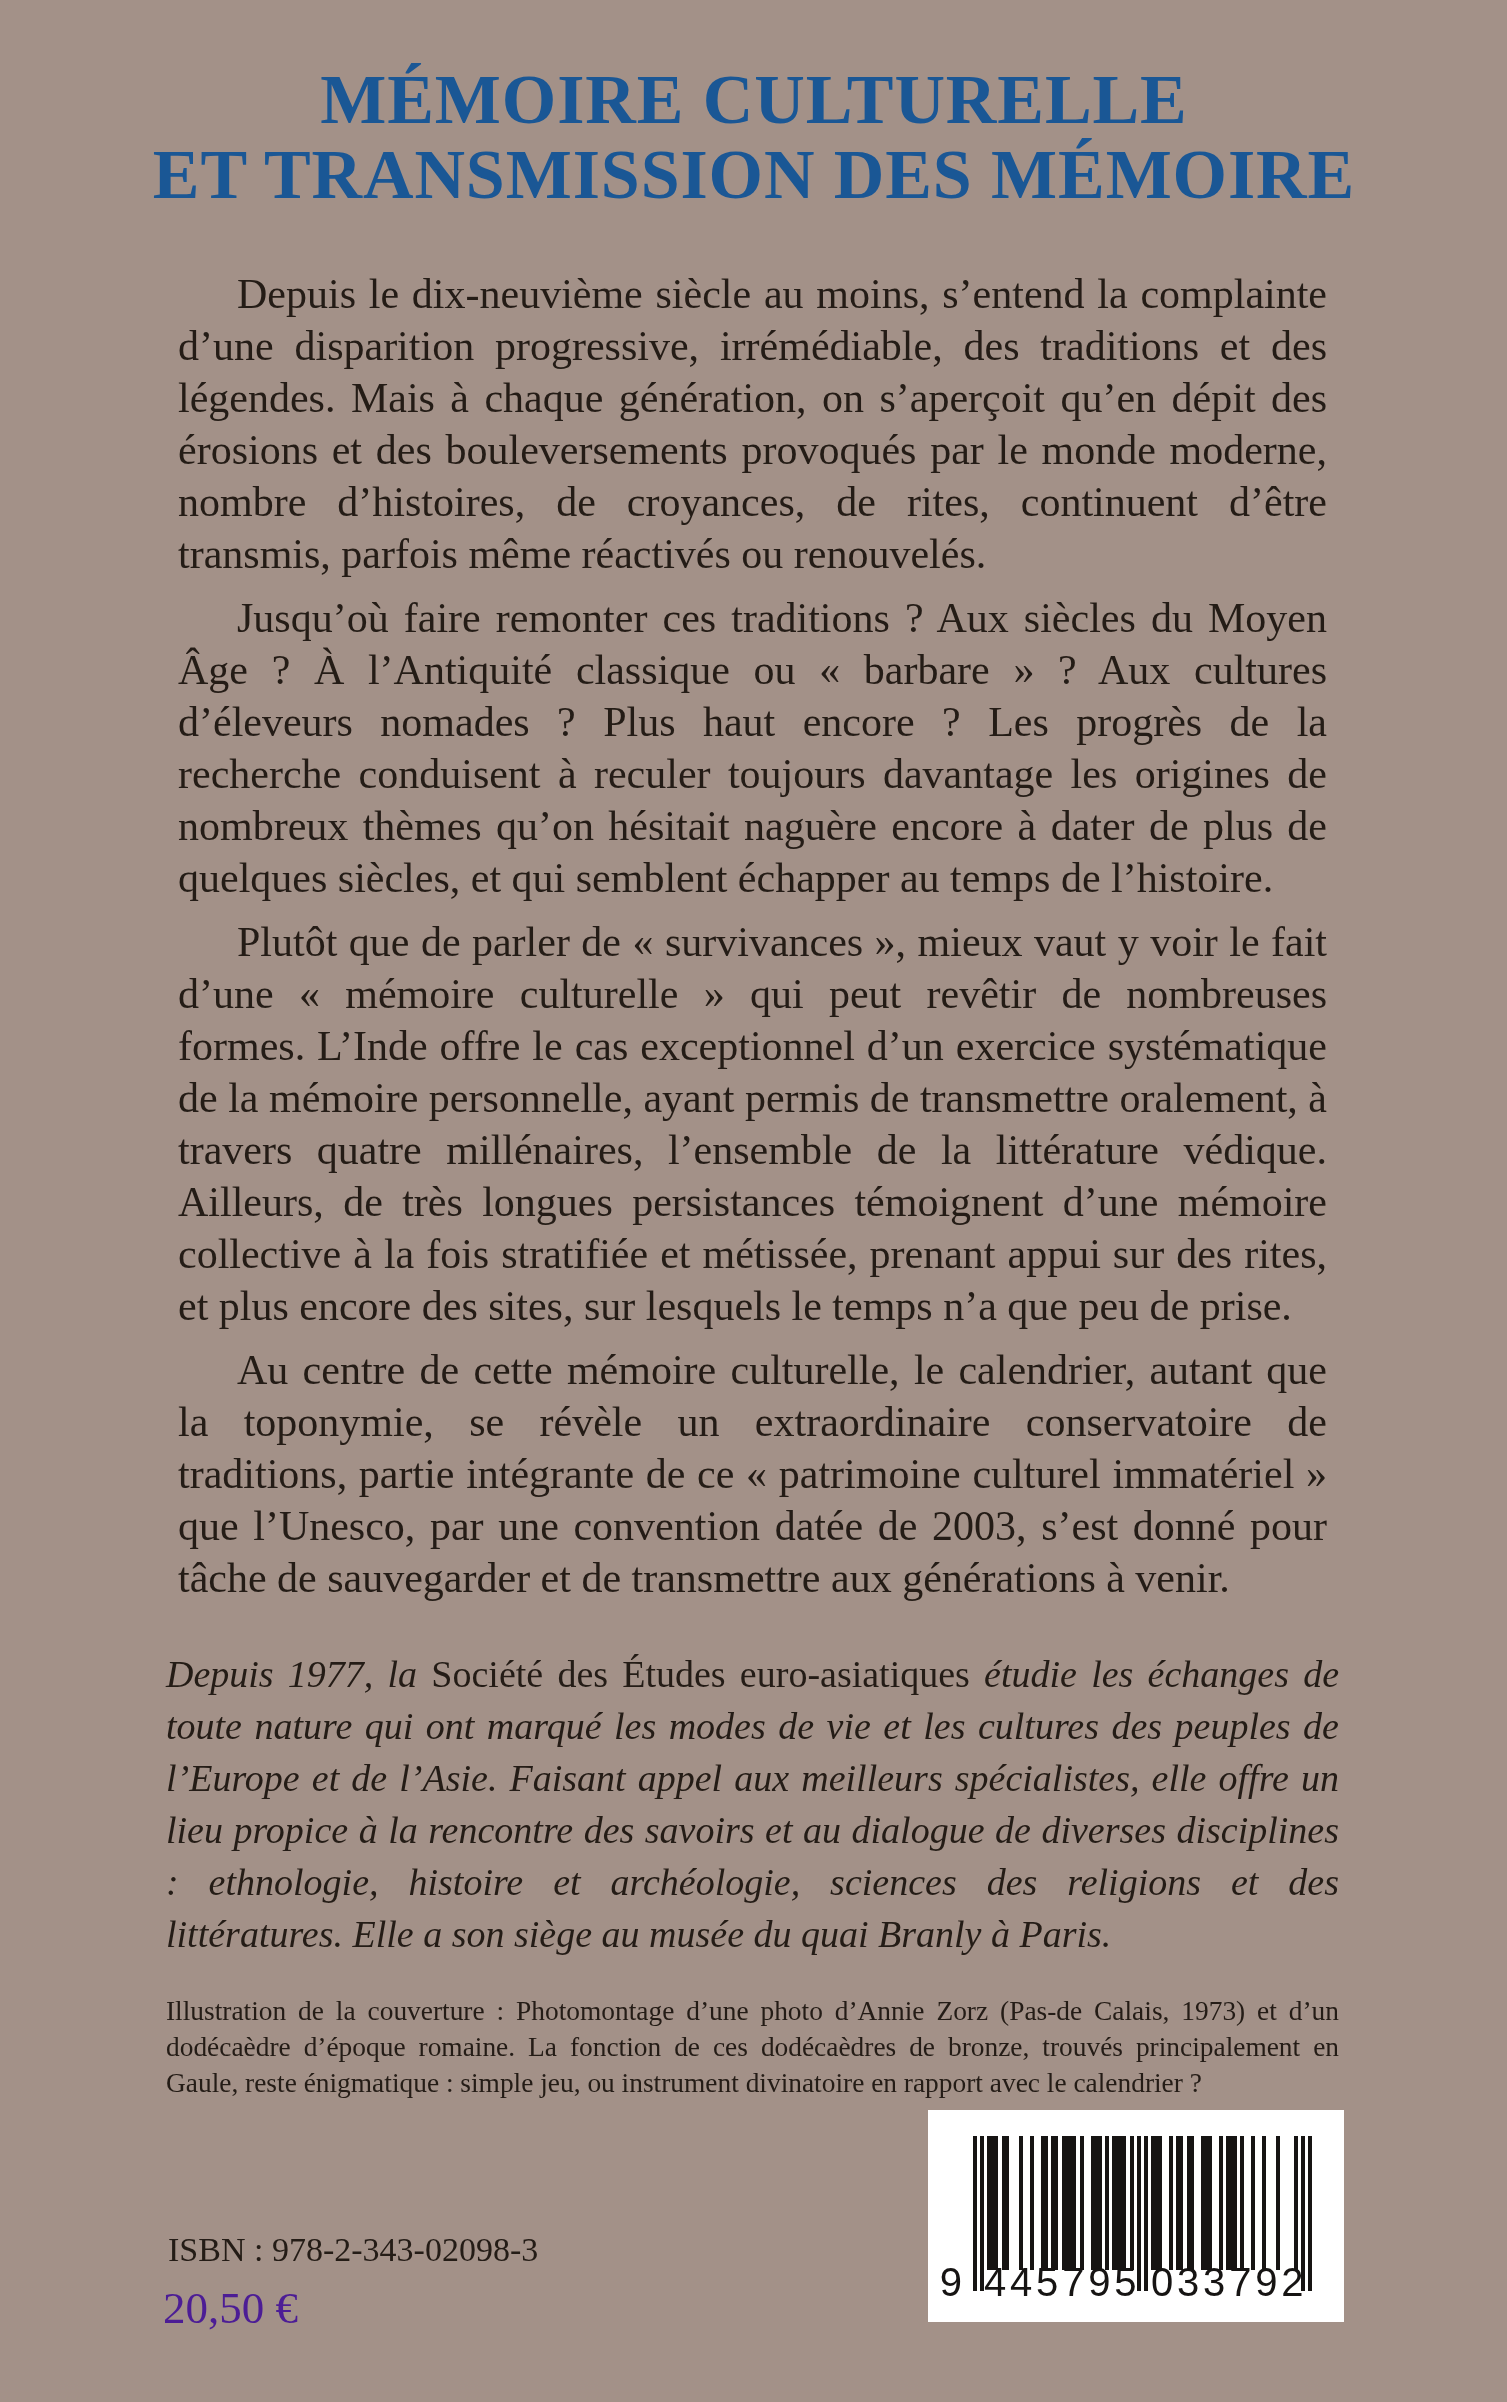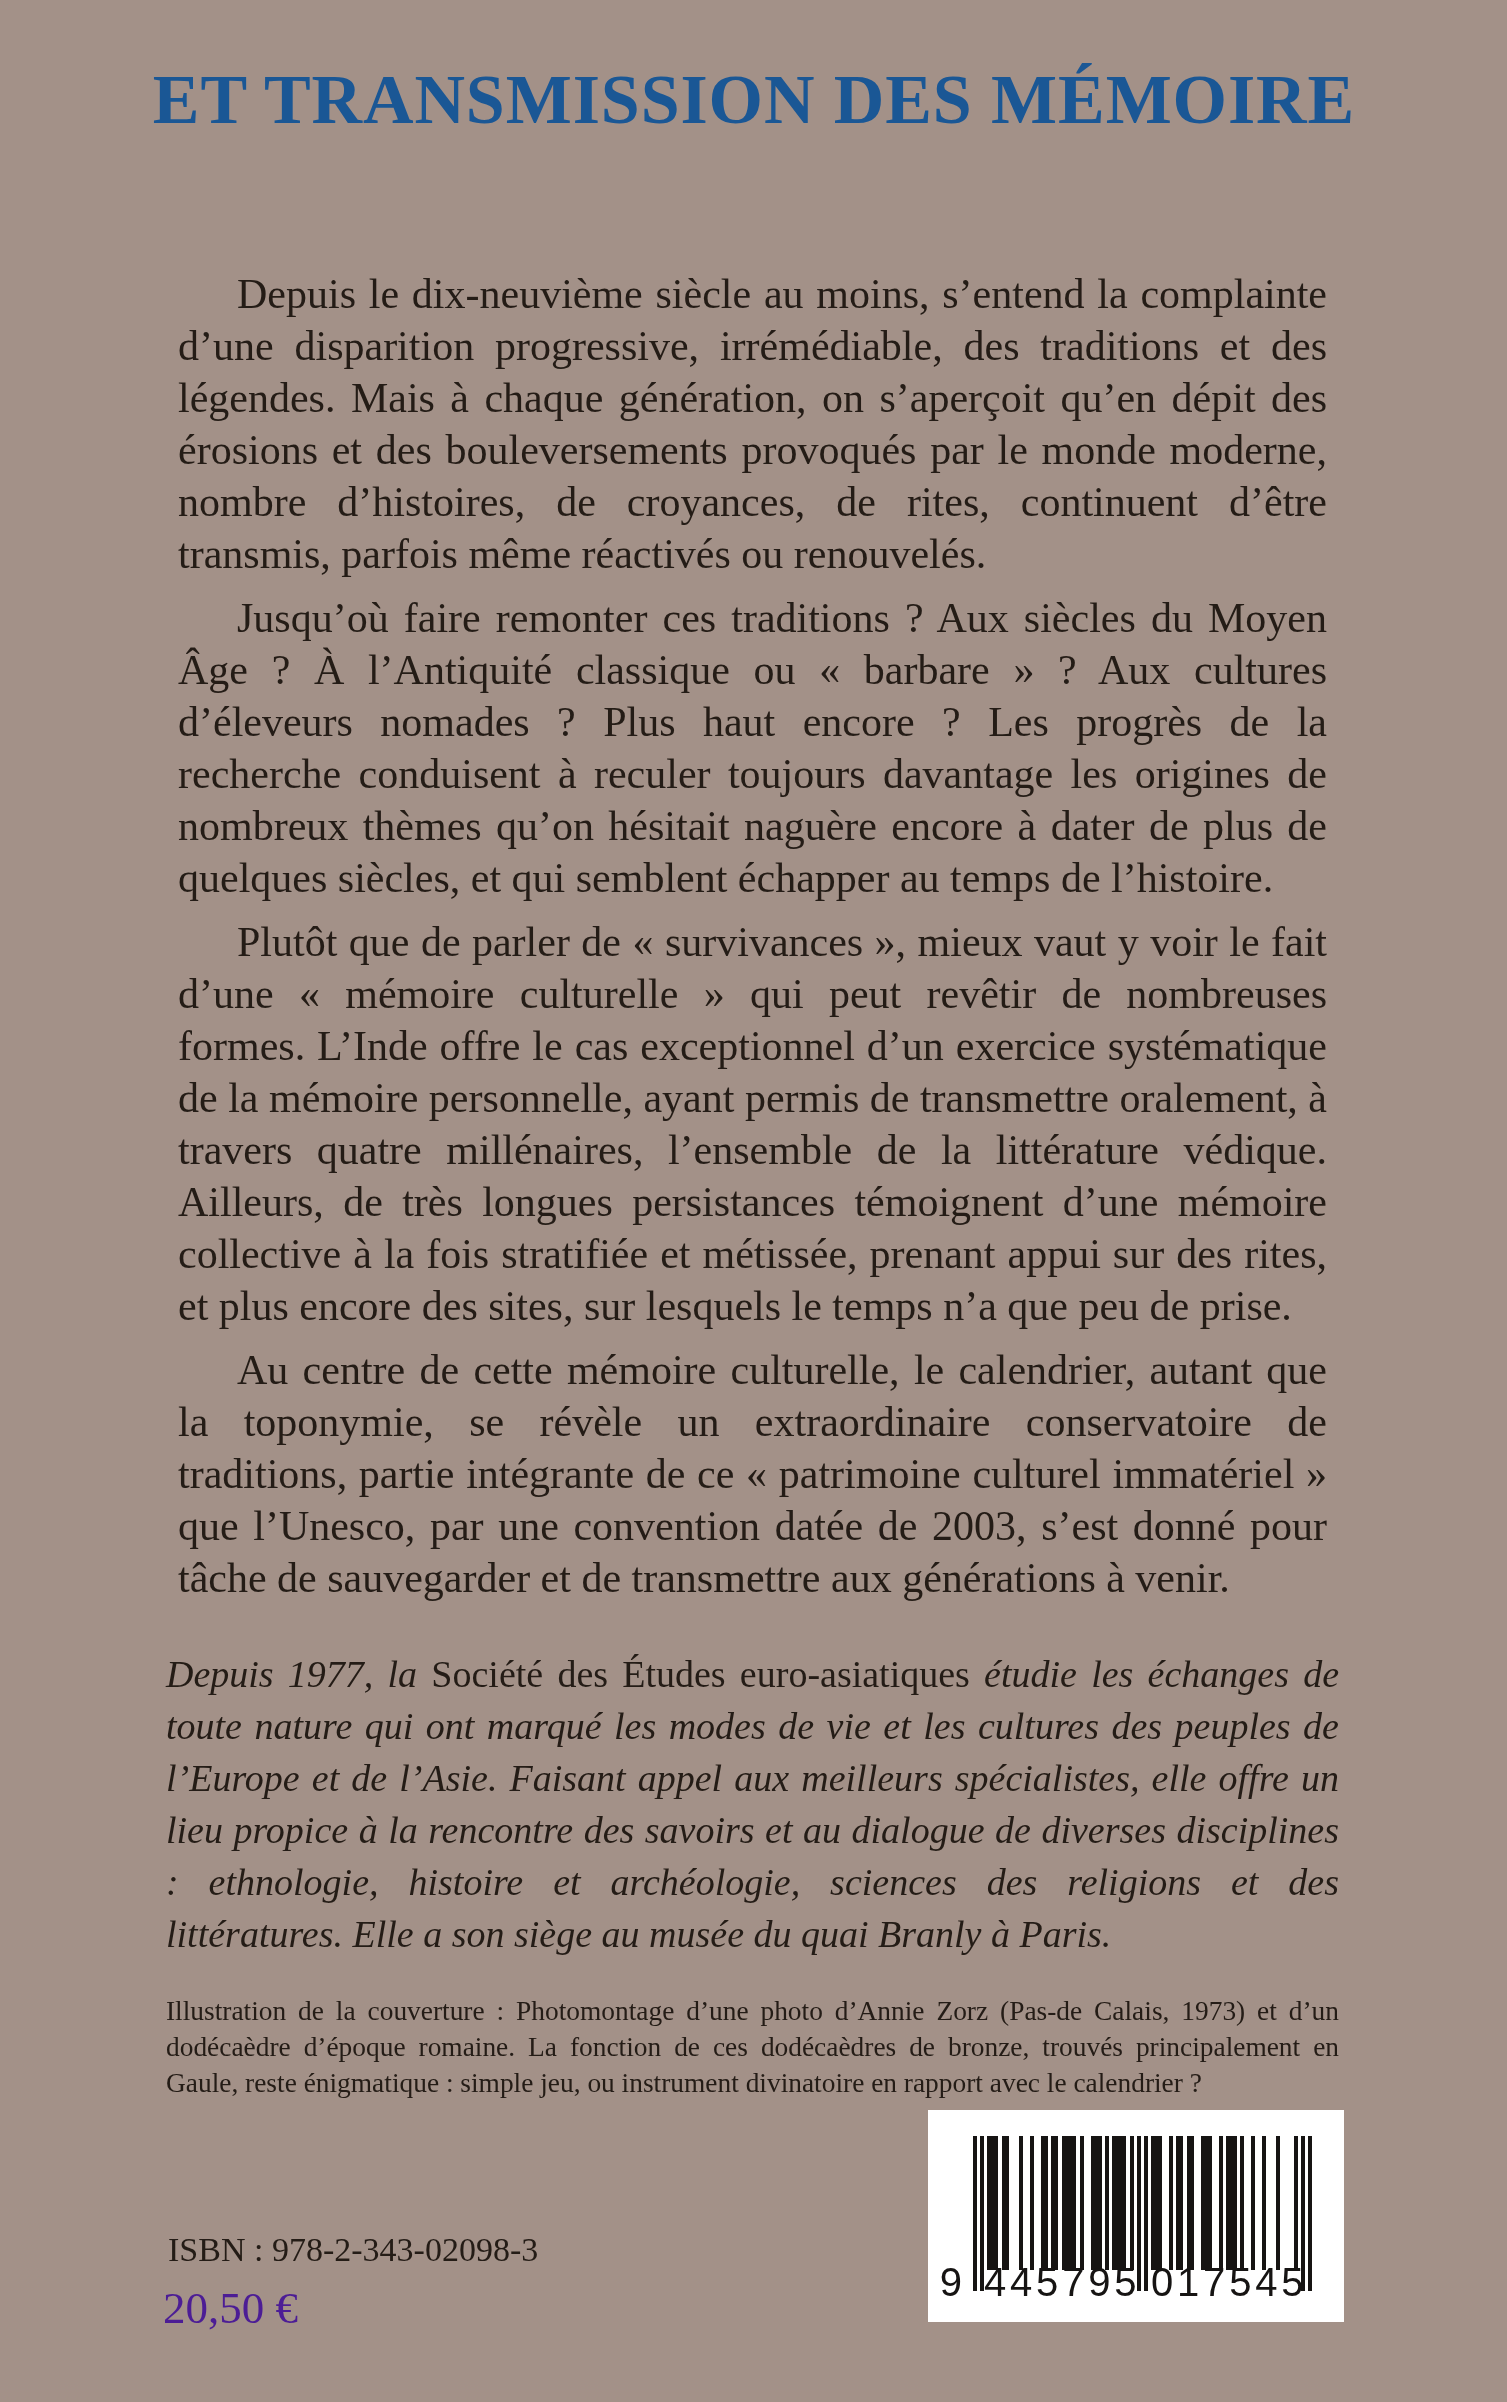--- a/index.html
+++ b/index.html
@@ -74,20 +74,21 @@
   .bc-first{left:3.8px;top:151px;width:38px;}
   .bc-left{left:56px;top:151px;width:151px;letter-spacing:3.8px;}
   .bc-right{left:223px;top:151px;width:151px;letter-spacing:3.8px;}
 </style>
 </head>
 <body>
 
 <div class="page">
 
   <div class="title">
+    <div>MÉMOIRE CULTURELLE</div>
     <div>ET TRANSMISSION DES MÉMOIRE</div>
   </div>
 
   <div class="text-col">
     <p class="syn">Depuis le dix-neuvième siècle au moins, s’entend la complainte d’une disparition progressive, irrémédiable, des traditions et des légendes. Mais à chaque génération, on s’aperçoit qu’en dépit des érosions et des bouleversements provoqués par le monde moderne, nombre d’histoires, de croyances, de rites, continuent d’être transmis, parfois même réactivés ou renouvelés.</p>
     <p class="syn">Jusqu’où faire remonter ces traditions ? Aux siècles du Moyen Âge ? À l’Antiquité classique ou « barbare » ? Aux cultures d’éleveurs nomades ? Plus haut encore ? Les progrès de la recherche conduisent à reculer toujours davantage les origines de nombreux thèmes qu’on hésitait naguère encore à dater de plus de quelques siècles, et qui semblent échapper au temps de l’histoire.</p>
     <p class="syn">Plutôt que de parler de « survivances », mieux vaut y voir le fait d’une « mémoire culturelle » qui peut revêtir de nombreuses formes. L’Inde offre le cas exceptionnel d’un exercice systématique de la mémoire personnelle, ayant permis de transmettre oralement, à travers quatre millénaires, l’ensemble de la littérature védique. Ailleurs, de très longues persistances témoignent d’une mémoire collective à la fois stratifiée et métissée, prenant appui sur des rites, et plus encore des sites, sur lesquels le temps n’a que peu de prise.</p>
     <p class="syn">Au centre de cette mémoire culturelle, le calendrier, autant que la toponymie, se révèle un extraordinaire conservatoire de traditions, partie intégrante de ce « patrimoine culturel immatériel » que l’Unesco, par une convention datée de 2003, s’est donné pour tâche de sauvegarder et de transmettre aux générations à venir.</p>
 
     <p class="society"><span>Depuis 1977, la </span><span class="roman">Société des Études euro-asiatiques</span><span> étudie les échanges de toute nature qui ont marqué les modes de vie et les cultures des peuples de l’Europe et de l’Asie. Faisant appel aux meilleurs spécialistes, elle offre un lieu propice à la rencontre des savoirs et au dialogue de diverses disciplines : ethnologie, histoire et archéologie, sciences des religions et des littératures. Elle a son siège au musée du quai Branly à Paris.</span></p>
@@ -127,18 +128,18 @@
         <div class="bar" style="left: 278px; width: 3.6px; height: 134px;"></div>
         <div class="bar" style="left: 289px; width: 3.6px; height: 134px;"></div>
         <div class="bar" style="left: 303px; width: 3.6px; height: 134px;"></div>
         <div class="bar" style="left: 321px; width: 3.6px; height: 134px;"></div>
         <div class="bar" style="left: 328px; width: 3.6px; height: 155px;"></div>
         <div class="bar" style="left: 335px; width: 3.6px; height: 155px;"></div>
       </div>
     <div class="bc-digits">
       <span class="bc-first">9</span>
       <span class="bc-left">445795</span>
-      <span class="bc-right">017545</span>
+      <span class="bc-right">033792</span>
     </div>
   </div>
 
 </div>
 
 
 </body></html>

